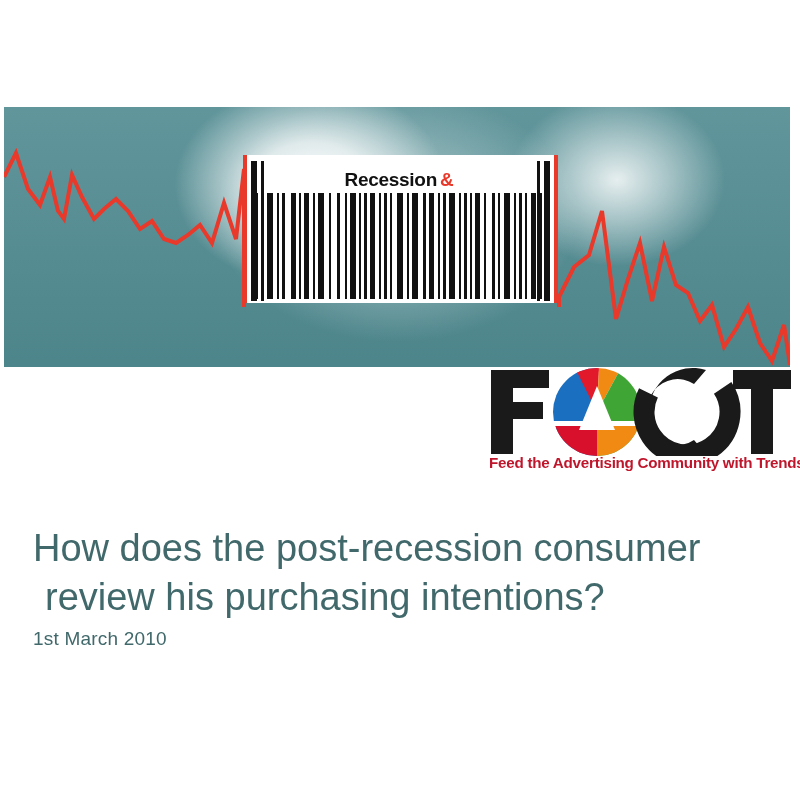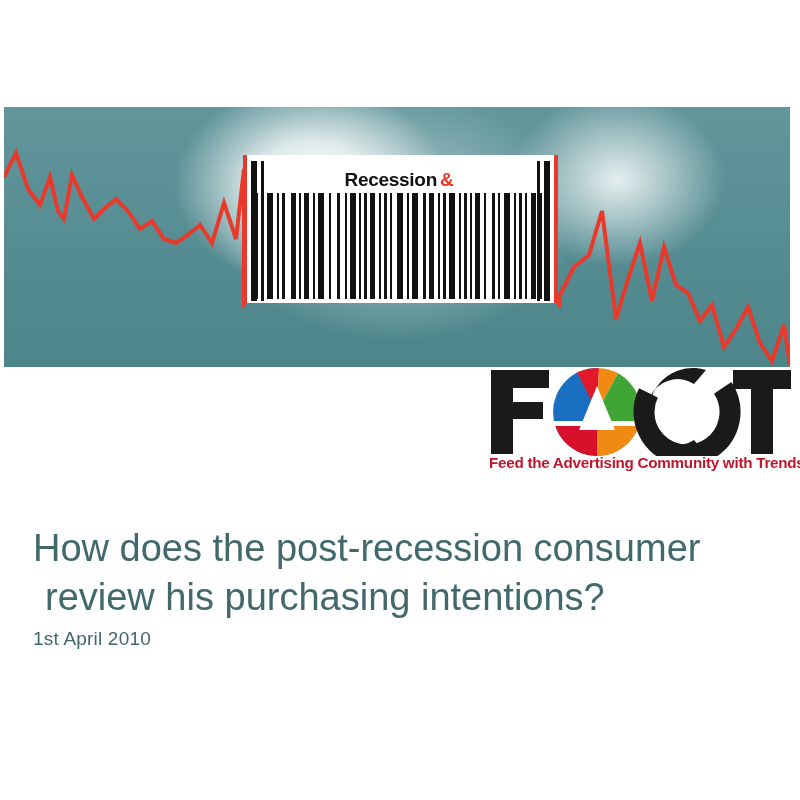--- a/index.html
+++ b/index.html
@@ -289,15 +289,15 @@
       </svg>
     </div>
     <div class="logo-tagline">Feed the Advertising Community with Trends</div>
   </div>
 
   <h1 class="headline">
     <span class="l1">How does the post-recession consumer</span>
     <span class="l2">review his purchasing intentions?</span>
   </h1>
 
-  <div class="date">1st April 2010</div>
+  <div class="date">1st March 2010</div>
 
 </div>
 
 </body></html>

